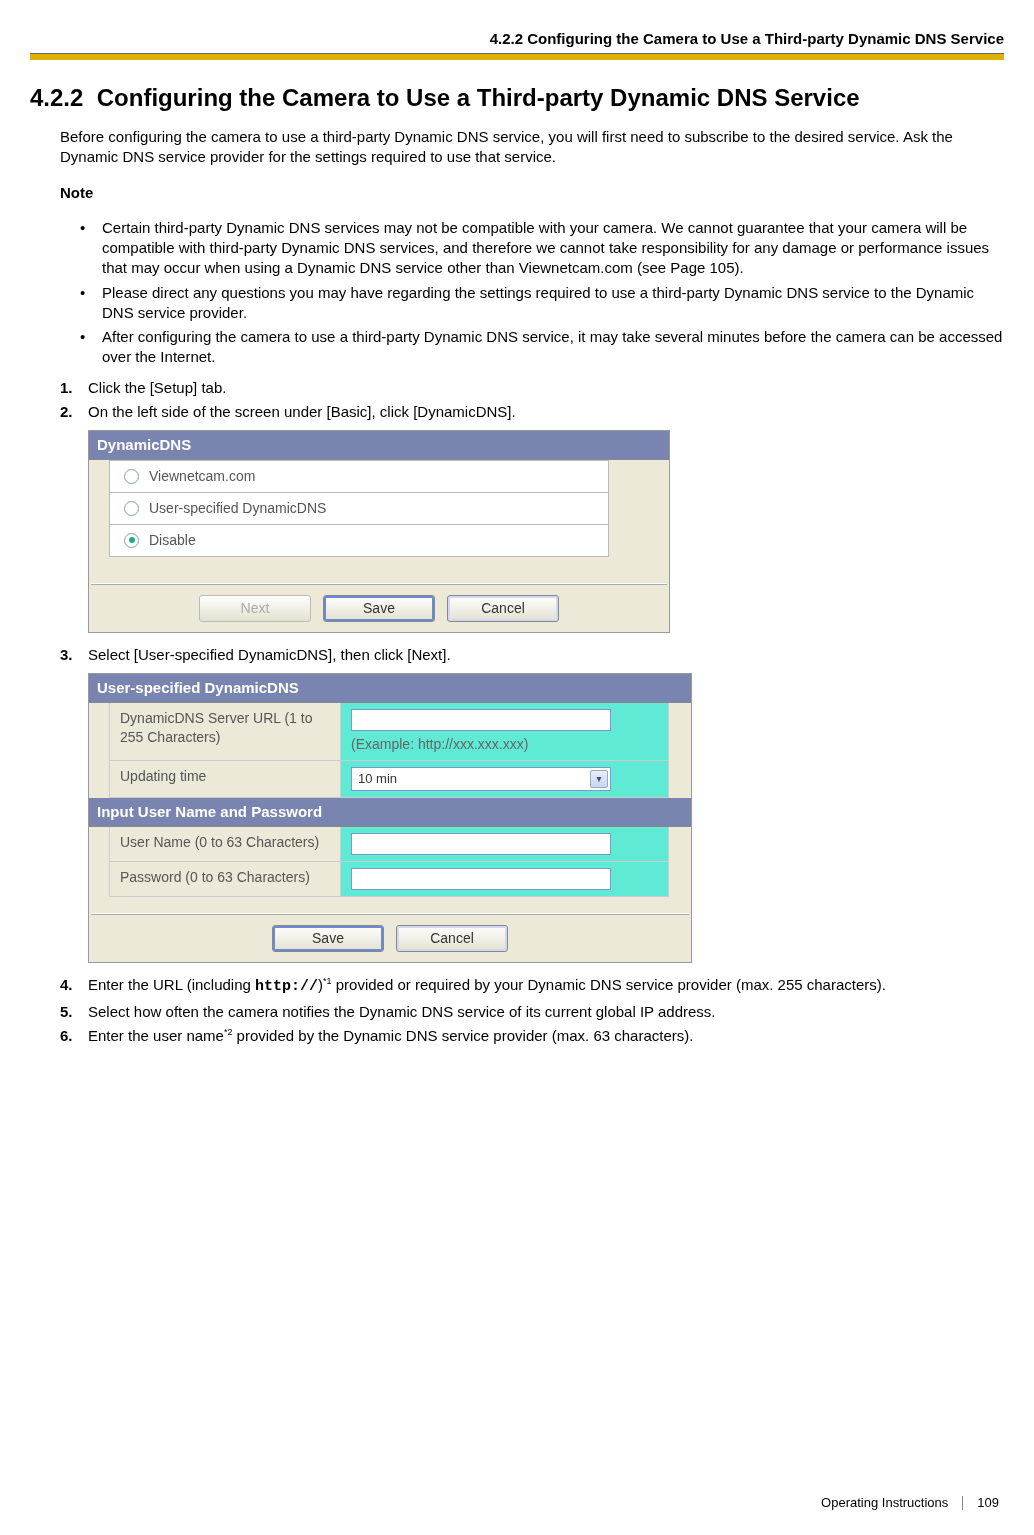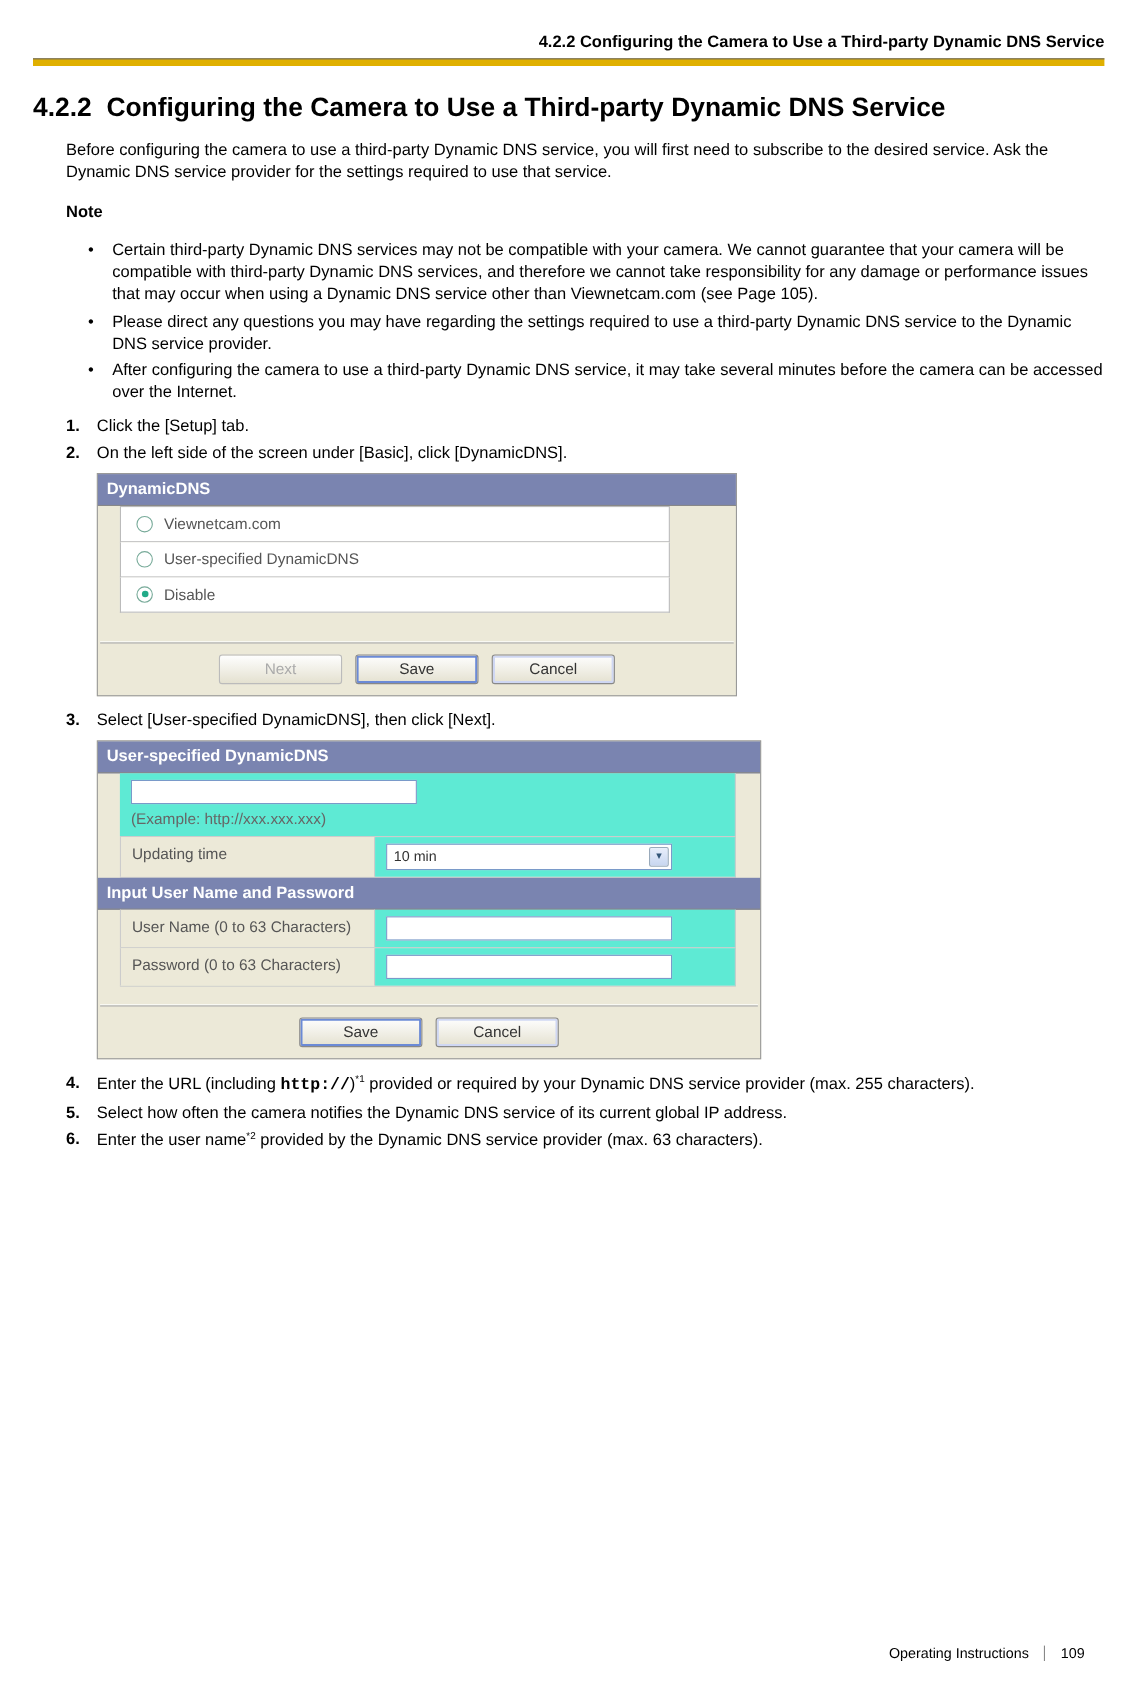--- a/index.html
+++ b/index.html
@@ -102,21 +102,21 @@
   .text-input {
     width: 260px; height:22px; border:1px solid #7a9ac9; background:#fff; box-sizing:border-box; padding:0 4px;
   }
   .example-text { color:#666; font-size:14px; margin-top:4px; display:block; }
   .select-box {
     width: 260px; height:24px; border:1px solid #7a9ac9; background:#fff; box-sizing:border-box;
     display:flex; align-items:center; justify-content:space-between; padding:0 2px 0 6px; color:#333; font-size:13px;
   }
   .select-box .chev { width:16px; height:16px; background:linear-gradient(#e8eefb,#c7d6f0); border:1px solid #9ab; border-radius:2px; display:flex; align-items:center; justify-content:center; font-size:10px; color:#357; }
 
-  .footer { position:absolute; bottom:20px; right:48px; font-size:13px; display:flex; align-items:center; gap:14px; }
+  .footer { position:absolute; bottom:20px; right:35px; font-size:13px; display:flex; align-items:center; gap:14px; }
   .footer .divider { width:1px; height:14px; background:#888; }
 </style>
 </head>
 <body>
 
 <div class="page">
   <div class="header">4.2.2 Configuring the Camera to Use a Third-party Dynamic DNS Service</div>
   <div class="rule-bar"></div>
 
   <div class="h2">
@@ -163,20 +163,21 @@
       </div>
     </div>
 
     <ol class="steps" start="3" style="counter-reset: step 2;">
       <li>Select [User-specified DynamicDNS], then click [Next].</li>
     </ol>
 
     <div class="ui-panel panel2">
       <div class="panel-title">User-specified DynamicDNS</div>
       <div class="form-row">
+        <div class="form-label">DynamicDNS Server URL (1 to 255 Characters)</div>
         <div class="form-field">
           <input class="text-input" style="">
           <span class="example-text">(Example: http://xxx.xxx.xxx)</span>
         </div>
       </div>
       <div class="form-row">
         <div class="form-label">Updating time</div>
         <div class="form-field">
           <div class="select-box">
             <span>10 min</span>

